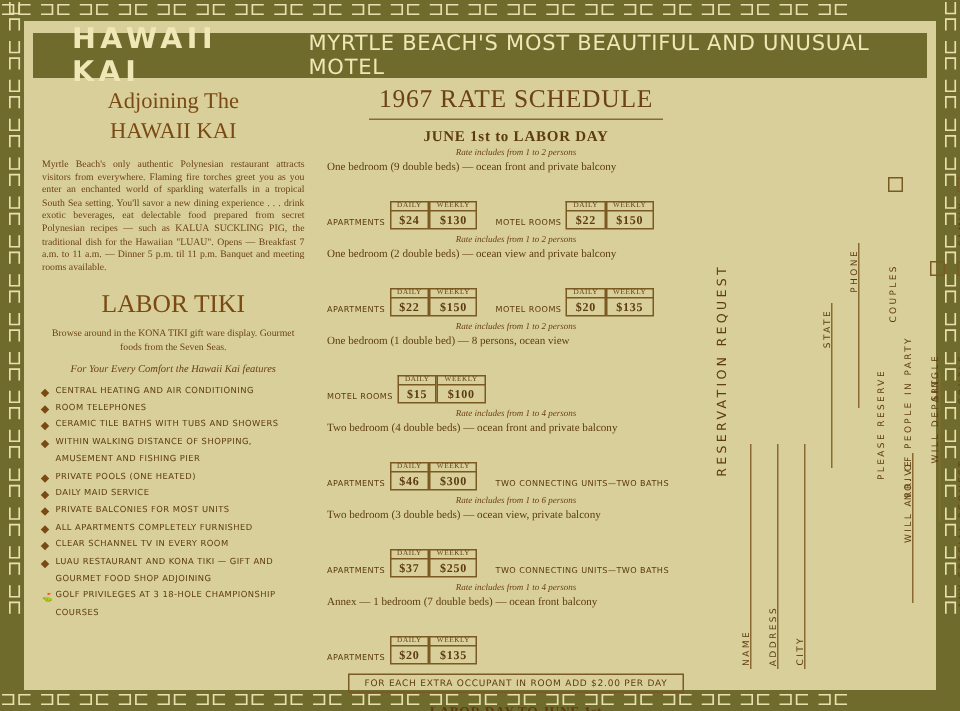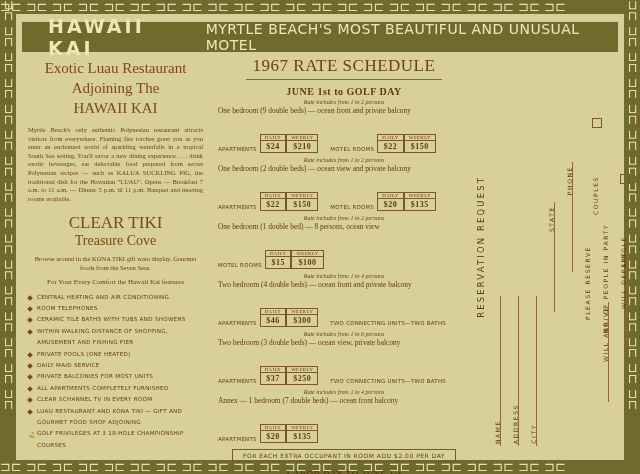--- a/index.html
+++ b/index.html
@@ -45,21 +45,21 @@
   .colL{position:absolute;left:6px;top:2px;width:175px;bottom:0;color:#5d3b12;}
   .colM{position:absolute;left:196px;top:0;width:252px;bottom:0;color:#5d3b12;}
   .colR{position:absolute;left:452px;top:0;right:0;bottom:0;color:#5d3b12;}
 
   
   .lhead{font-size:15px;line-height:20px;text-align:center;color:#7a4a14;}
   .lbody{font-size:6.5px;line-height:8.6px;text-align:justify;margin-top:8px;color:#6a4213;font-family:"Liberation Serif",serif;}
   .kona{font-size:17px;text-align:center;margin-top:10px;color:#7a4a14;}
   .kona2{font-size:14px;text-align:center;color:#7a4a14;}
   .kblurb{font-size:6.5px;line-height:8.6px;text-align:center;margin-top:6px;color:#6a4213;}
-  .featline{font-size:7px;text-align:center;margin-top:5px;color:#6a4213;}
+  .featline{font-size:7px;text-align:center;margin-top:5px;font-style:italic;color:#6a4213;}
   .feat{list-style:none;margin:6px 0 0 0;padding:0;}
   .feat li{font-size:5.6px;line-height:11.4px;letter-spacing:0.3px;color:#5d3b12;position:relative;padding-left:9px;font-family:"DejaVu Sans",sans-serif;}
   .feat li:before{content:"";position:absolute;left:0;top:4px;width:4px;height:4px;background:#7a4a14;transform:rotate(45deg);}
   .golf{font-size:5.6px;line-height:11.4px;letter-spacing:0.3px;padding-left:9px;position:relative;color:#5d3b12;font-family:"DejaVu Sans",sans-serif;}
 
   
   .mtitle{font-size:17px;text-align:center;letter-spacing:0.5px;color:#6a4213;font-family:"Liberation Serif",serif;}
   .mtitle-bar{height:1px;background:#8a6a30;margin:3px 28px 6px 28px;}
   .june{font-size:10px;text-align:center;font-weight:bold;letter-spacing:0.5px;color:#5d3b12;}
   .rateline{font-size:6px;text-align:center;font-style:italic;margin:2px 0 1px 0;color:#6a4213;}
@@ -107,26 +107,24 @@
   </div>
 
   <div class="header">
     <div class="hk">HAWAII KAI</div>
     <div class="tag">MYRTLE BEACH'S MOST BEAUTIFUL AND UNUSUAL MOTEL</div>
   </div>
 
   <div class="body">
 
     <div class="colL">
-      <div class="lhead">Exotic Luau Restaurant</div>
       <div class="lhead">Adjoining The</div>
       <div class="lhead big">HAWAII KAI</div>
       <div class="lbody">Myrtle Beach's only authentic Polynesian restaurant attracts visitors from everywhere. Flaming fire torches greet you as you enter an enchanted world of sparkling waterfalls in a tropical South Sea setting. You'll savor a new dining experience . . . drink exotic beverages, eat delectable food prepared from secret Polynesian recipes — such as KALUA SUCKLING PIG, the traditional dish for the Hawaiian "LUAU". Opens — Breakfast 7 a.m. to 11 a.m. — Dinner 5 p.m. til 11 p.m. Banquet and meeting rooms available.</div>
-      <div class="kona">CLEAR TIKI</div>
-      <div class="kona2">Treasure Cove</div>
+      <div class="kona">LABOR TIKI</div>
       <div class="kblurb">Browse around in the KONA TIKI gift ware display. Gourmet foods from the Seven Seas.</div>
       <div class="featline">For Your Every Comfort the Hawaii Kai features</div>
       <ul class="feat">
         <li>CENTRAL HEATING AND AIR CONDITIONING</li>
         <li>ROOM TELEPHONES</li>
         <li>CERAMIC TILE BATHS WITH TUBS AND SHOWERS</li>
         <li>WITHIN WALKING DISTANCE OF SHOPPING, AMUSEMENT AND FISHING PIER</li>
         <li>PRIVATE POOLS (ONE HEATED)</li>
         <li>DAILY MAID SERVICE</li>
         <li>PRIVATE BALCONIES FOR MOST UNITS</li>
@@ -136,35 +134,35 @@
       </ul>
       <div class="golf">
         <span style="position:absolute;left:0;top:2px;">⛳</span>
         <span>GOLF PRIVILEGES AT 3 18-HOLE CHAMPIONSHIP COURSES</span>
       </div>
     </div>
 
     <div class="colM">
       <div class="mtitle">1967 RATE SCHEDULE</div>
       <div class="mtitle-bar"></div>
-      <div class="june">JUNE 1st to GOLF DAY</div>
+      <div class="june">JUNE 1st to LABOR DAY</div>
 
       <div class="rateblock">
         <div class="rateline">Rate includes from 1 to 2 persons</div>
         <div class="rateitem">One bedroom (9 double beds) — ocean front and private balcony</div>
         <div class="rrow">
           <span class="lbl">APARTMENTS</span>
           <div class="boxpair">
             <div class="boxcol">
                 <div class="hdr">DAILY</div>
                 <div class="val">$24</div>
               </div>
             <div class="boxcol">
                 <div class="hdr">WEEKLY</div>
-                <div class="val">$210</div>
+                <div class="val">$130</div>
               </div>
           </div>
           <div class="spacer"></div>
           <span class="lbl">MOTEL ROOMS</span>
           <div class="boxpair">
             <div class="boxcol">
                 <div class="hdr">DAILY</div>
                 <div class="val">$22</div>
               </div>
             <div class="boxcol">

